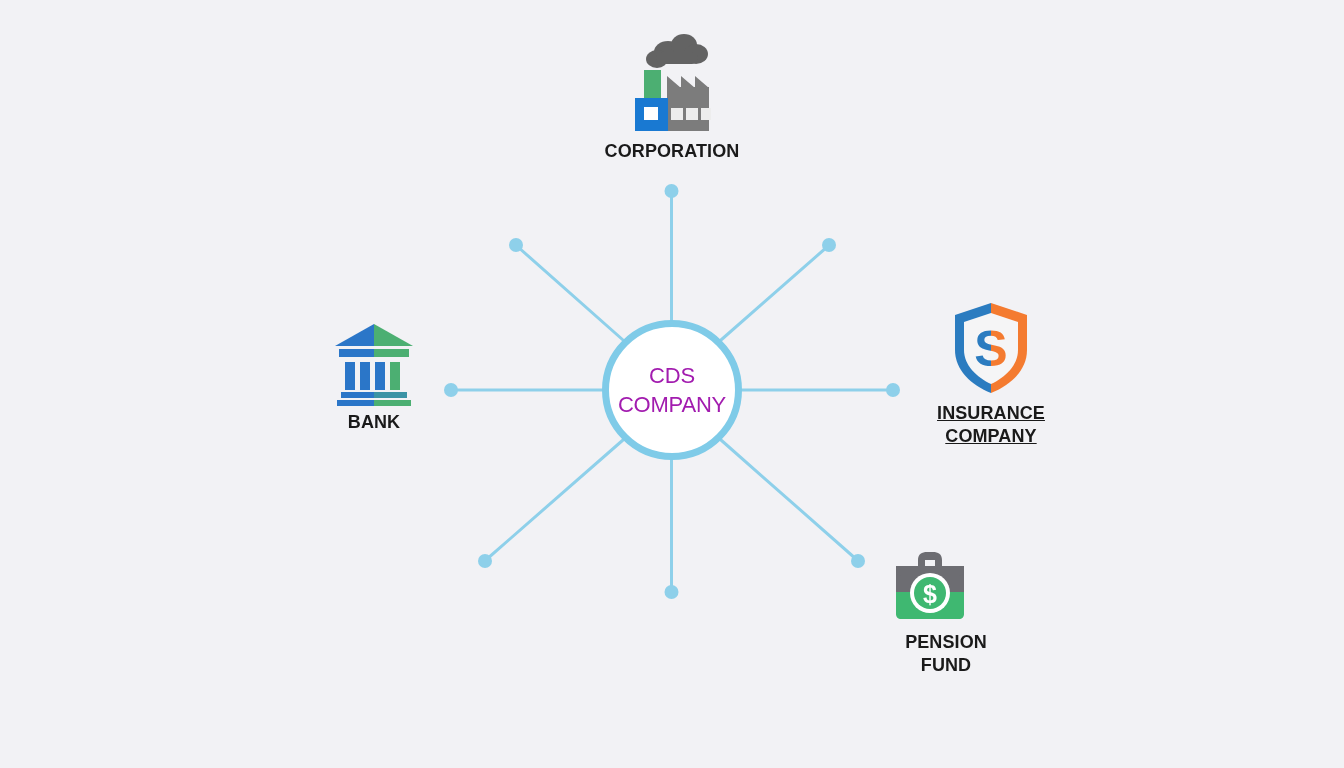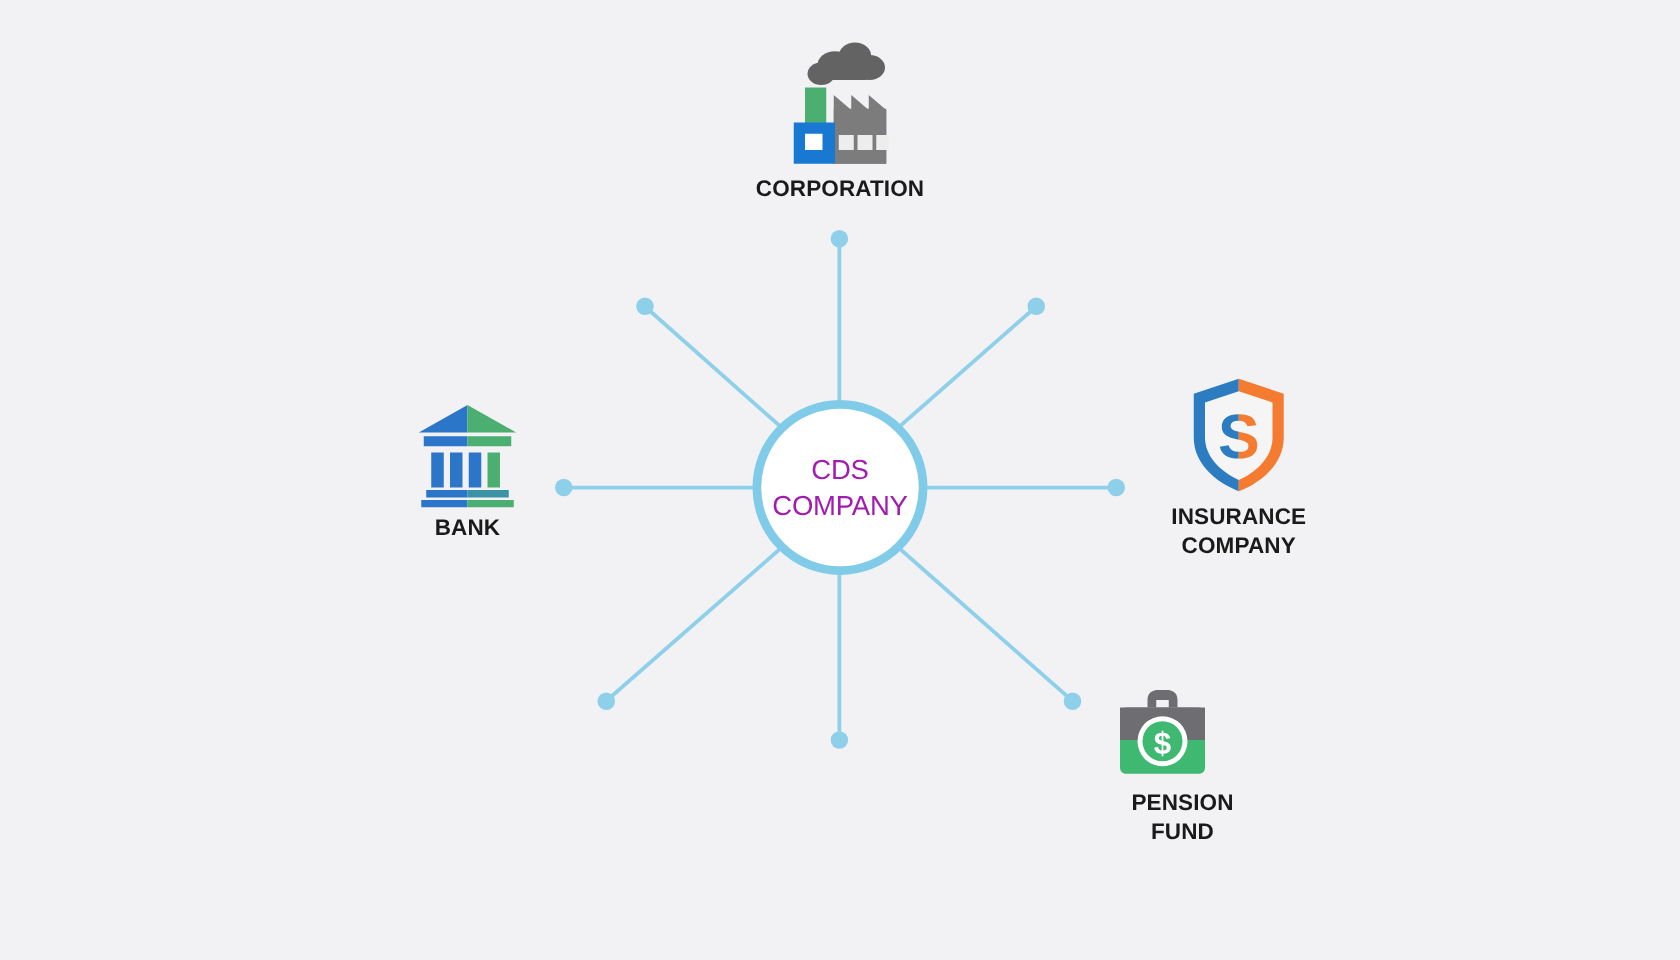--- a/index.html
+++ b/index.html
@@ -73,21 +73,21 @@
     margin-top: 8px;
   }
   
   #node-corporation { left: 572px; top: 30px; width: 200px; }
   #node-bank        { left: 294px; top: 316px; width: 160px; }
   #node-insurance   { left: 906px; top: 300px; width: 170px; }
   #node-hedge-fund  { left: 324px; top: 548px; width: 160px; }
   #node-pension     { left: 850px; top: 548px; width: 160px; }
   #node-corporation .node-label { margin-top: 6px; }
   #node-bank .node-label { margin-top: 5px; }
-  #node-insurance .node-label { margin-top: 6px; }
+  #node-insurance .node-label { margin-top: 6px; text-decoration: underline; }
   #node-hedge-fund .node-label { margin-top: 7px; }
   #node-pension .node-label { margin-top: 7px; margin-left: 32px; }
 </style>
 </head>
 <body>
 
 <div id="diagram-stage">
 
   <svg id="spoke-layer" viewBox="0 0 1344 768">
     <g stroke="#8ed0ea" stroke-width="3" stroke-linecap="round" fill="#8ed0ea">

